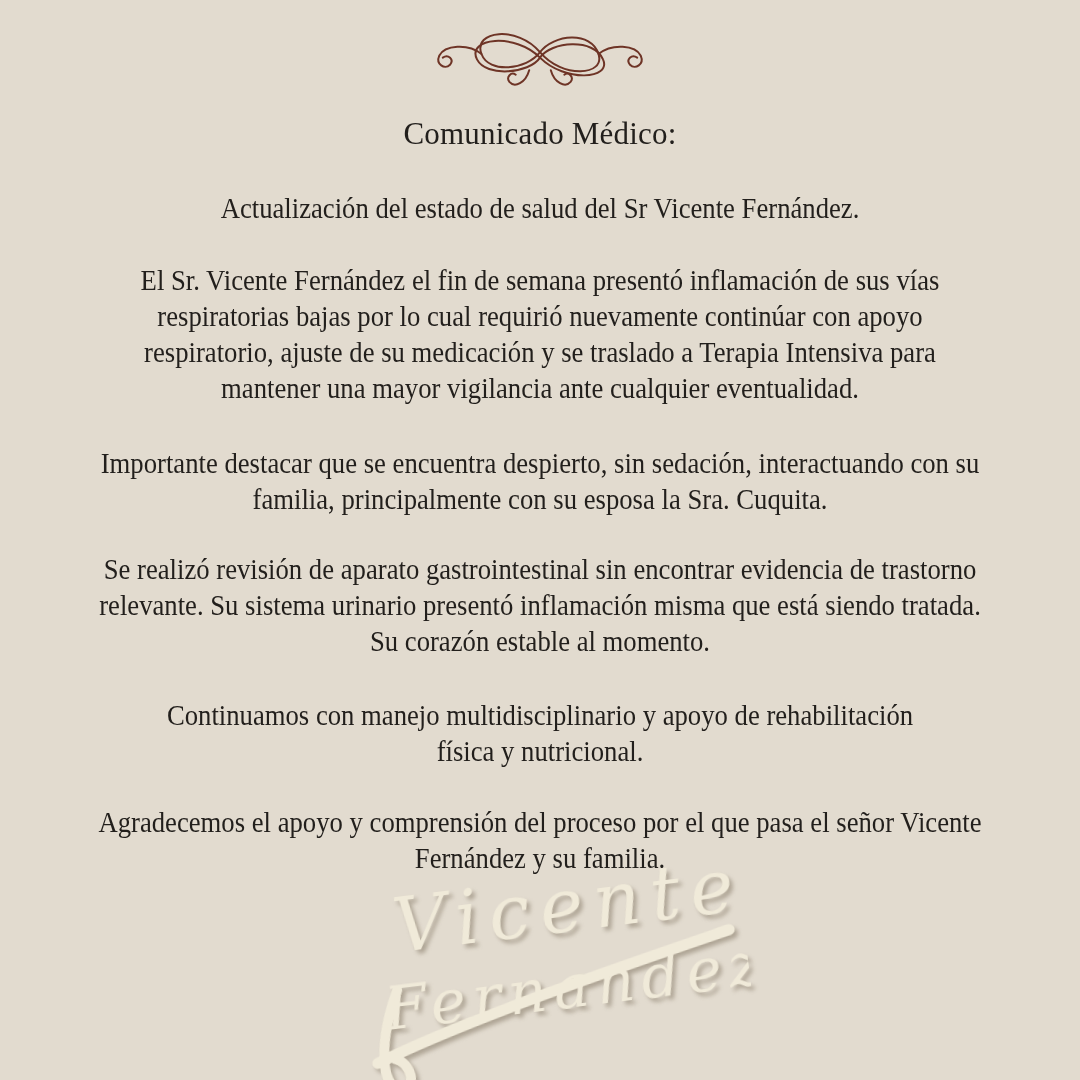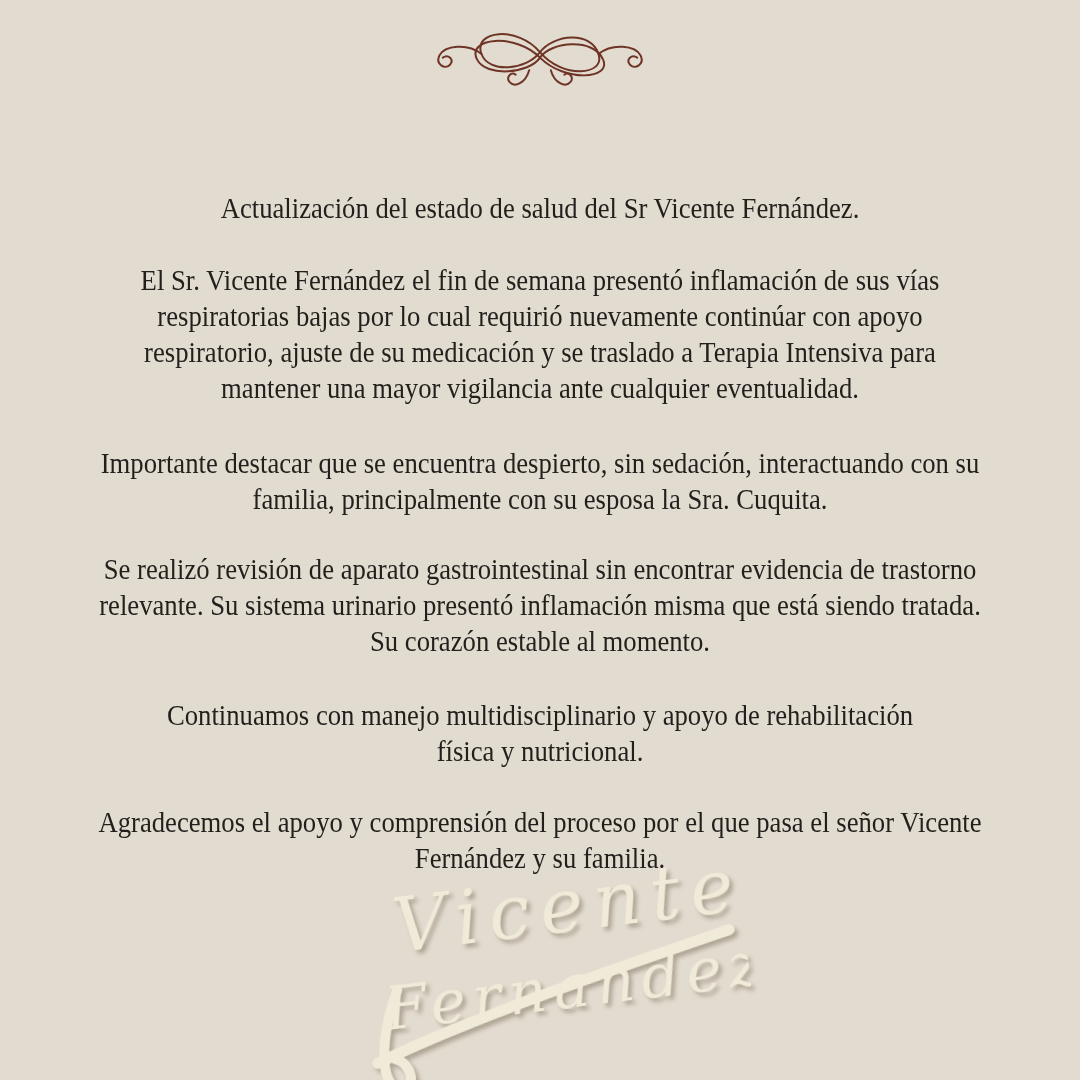--- a/index.html
+++ b/index.html
@@ -56,20 +56,21 @@
     <svg viewBox="0 0 240 80" fill="none" stroke="#6e3426" stroke-width="2.2" stroke-linecap="round">
       <path d="M120,38 C95,8 45,14 55,40 C63,62 105,58 120,38 C135,18 177,14 185,40 C193,64 145,68 120,38"></path>
       <path d="M120,44 C92,16 38,22 50,46 C60,66 108,62 120,44 C132,26 180,22 190,46 C200,68 148,72 120,44"></path>
       <path d="M55,40 C40,28 14,30 8,42 C4,51 14,58 20,52 C25,46 18,40 12,44"></path>
       <path d="M185,40 C200,28 226,30 232,42 C236,51 226,58 220,52 C215,46 222,40 228,44"></path>
       <path d="M108,58 C104,72 92,78 86,71 C82,66 88,59 93,63"></path>
       <path d="M132,58 C136,72 148,78 154,71 C158,66 152,59 147,63"></path>
     </svg>
   </div>
 
+  <div class="title">Comunicado Médico:</div>
 
   <div class="subtitle">Actualización del estado de salud del Sr Vicente Fernández.</div>
 
   <div class="para p1">
     <div>El Sr. Vicente Fernández el fin de semana presentó inflamación de sus vías</div>
     <div>respiratorias bajas por lo cual requirió nuevamente continúar con apoyo</div>
     <div>respiratorio, ajuste de su medicación y se traslado a Terapia Intensiva para</div>
     <div>mantener una mayor vigilancia ante cualquier eventualidad.</div>
   </div>
 

